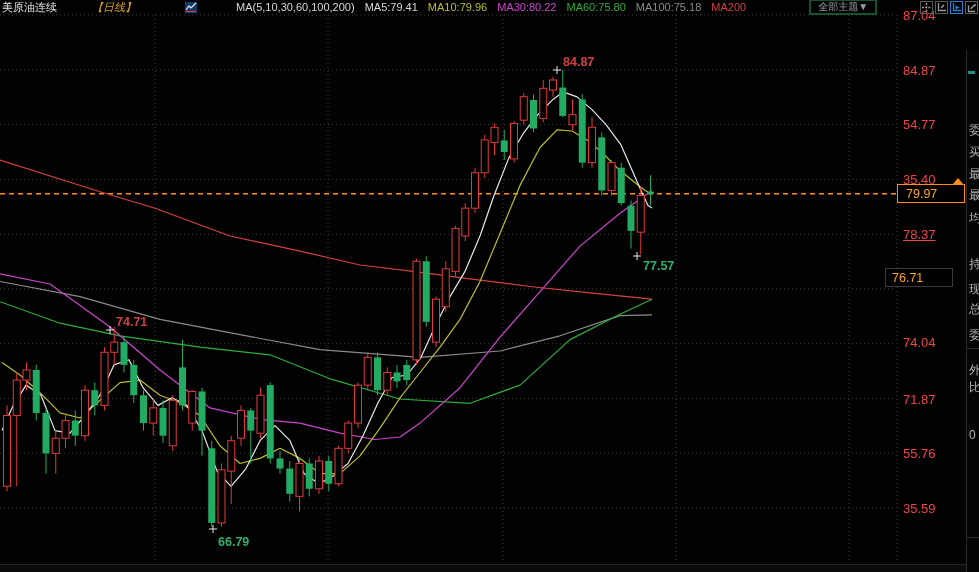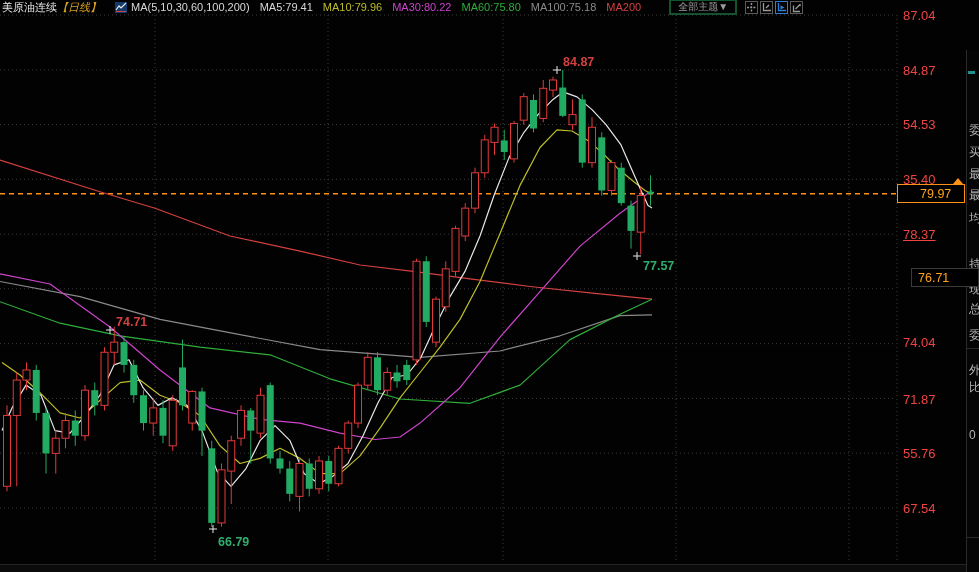--- a/index.html
+++ b/index.html
@@ -1,41 +1,41 @@
 <!DOCTYPE html>
 <html><head>
 <meta charset="utf-8">
 <style>
   html,body{margin:0;padding:0;background:#000;}
   body{width:979px;height:572px;overflow:hidden;position:relative;
        font-family:"Liberation Sans","DejaVu Sans",sans-serif;}
   #stage{position:absolute;left:0;top:0;width:979px;height:572px;background:#020202;}
   
   #topbar{position:absolute;left:0;top:0;width:979px;height:14px;display:flex;
-          align-items:center;font-size:11px;line-height:13px;white-space:nowrap;z-index:5;}
+          align-items:center;font-size:11px;line-height:13px;white-space:nowrap;z-index:5;gap:35px;}
   #title{color:#e8e8e8;margin-left:2px;}
   #period{color:#d8a021;font-style:italic;}
   .mini-chart-icon{display:inline-block;width:12px;height:11px;margin:0 4px 0 14px;}
   .leg{margin-right:10px;}
   #theme-btn{border:2px solid #14532d;color:#9a9a9a;padding:0 7px;height:12px;
              line-height:12px;margin-left:18px;font-size:10px;}
   .tool{width:13px;height:13px;border:1px solid #5a5a5a;margin-left:2px;display:inline-block;
         box-sizing:border-box;}
   .tool.active{border-color:#2b7fd4;}
   #toolbox{display:flex;margin-left:6px;}
   
   .axlab{position:absolute;left:903px;color:#ef4444;font-size:13px;z-index:3;}
   
   #cur-box{position:absolute;left:897px;top:184px;width:68px;height:19px;background:#000;
            border:1px solid #ff9015;color:#ffa41c;font-size:12.5px;line-height:18px;
-           padding-left:22px;box-sizing:border-box;z-index:4;}
+           padding-left:8px;box-sizing:border-box;z-index:4;}
   #cur-tri{position:absolute;left:953px;top:178px;width:0;height:0;z-index:5;
            border-left:5px solid transparent;border-right:5px solid transparent;
            border-bottom:6px solid #ff9015;}
-  #ref-box{position:absolute;left:911px;top:268px;width:68px;height:19px;background:#000;
+  #ref-box{position:absolute;left:885px;top:268px;width:68px;height:19px;background:#000;
            border:1px solid #3a3a3a;color:#ffa41c;font-size:12.5px;line-height:18px;
            padding-left:6px;box-sizing:border-box;z-index:4;}
   
   #sidebar{position:absolute;left:966px;top:50px;width:13px;height:522px;
            border-left:1px solid #2b2b2b;background:#050505;z-index:2;overflow:hidden;}
   .sbchar{position:absolute;left:2px;color:#b5b5b5;font-size:12px;}
   #sb-tick{position:absolute;left:1px;top:21px;width:7px;height:3px;background:#1f8f8f;}
   .sbline{position:absolute;left:0;width:13px;height:1px;background:#2b2b2b;}
   
   #bottom-strip{position:absolute;left:0;top:564px;width:966px;height:8px;
@@ -252,27 +252,27 @@
             <path d="M4.5 7L9 2.5" stroke="#9a9a9a" stroke-width="1.2"></path>
             <path d="M9.5 1.6l.2 2.6-2.6-.2z" fill="#9a9a9a"></path>
           </svg>
       </span>
     </span>
   </div>
 
   <div id="axis-labels">
       <div class="axlab" style="top: 8px;">87.04</div>
       <div class="axlab" style="top: 62.8621px;">84.87</div>
-      <div class="axlab" style="top: 117.471px;">54.53</div>
+      <div class="axlab" style="top: 117.471px;">54.77</div>
       <div class="axlab" style="top: 172.333px;">35.40</div>
       <div class="axlab" style="top: 227.195px; text-decoration: underline;">78.37</div>
       <div class="axlab" style="top: 335px;">74.04</div>
       <div class="axlab" style="top: 391.529px;">71.87</div>
       <div class="axlab" style="top: 446.138px;">55.76</div>
-      <div class="axlab" style="top: 501px;">67.54</div>
+      <div class="axlab" style="top: 501px;">35.59</div>
     </div>
 
   <div id="cur-box">79.97</div>
   <div id="cur-tri"></div>
   <div id="ref-box">76.71</div>
 
   <div id="sidebar">
     <span id="sb-tick"></span>
     <span class="sbline" style="top:487px"></span>
     <span class="sbline" style="top:298px"></span>

